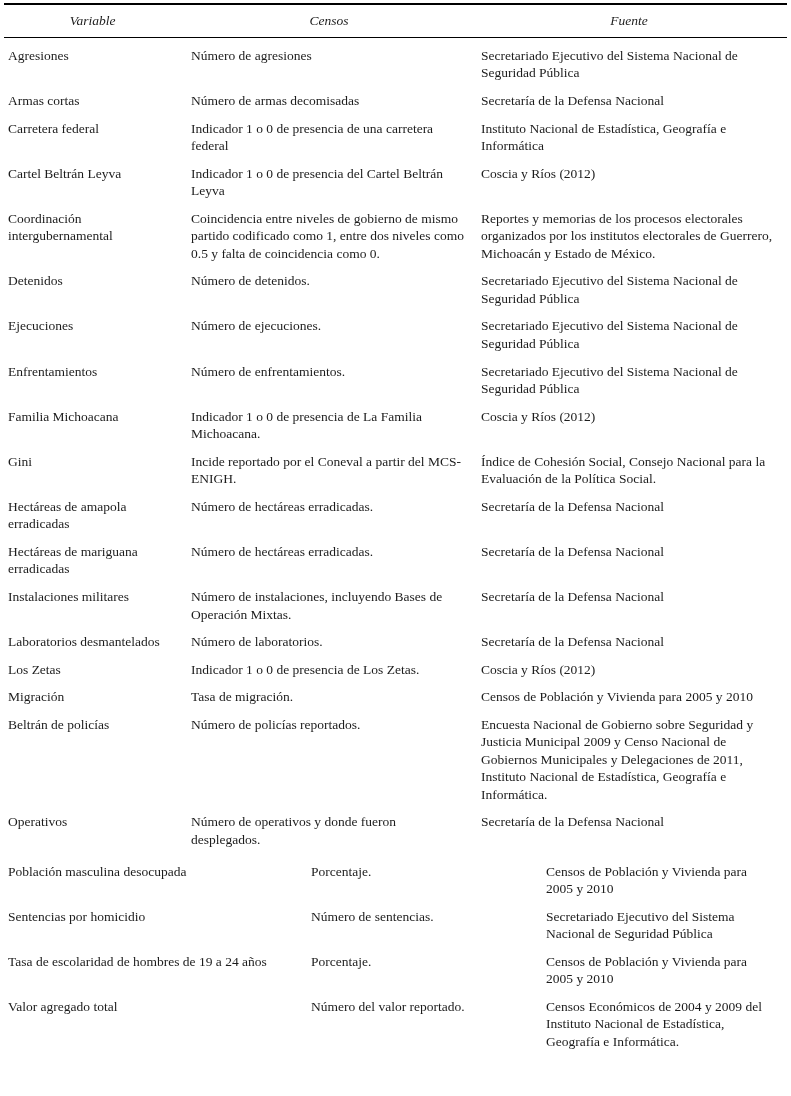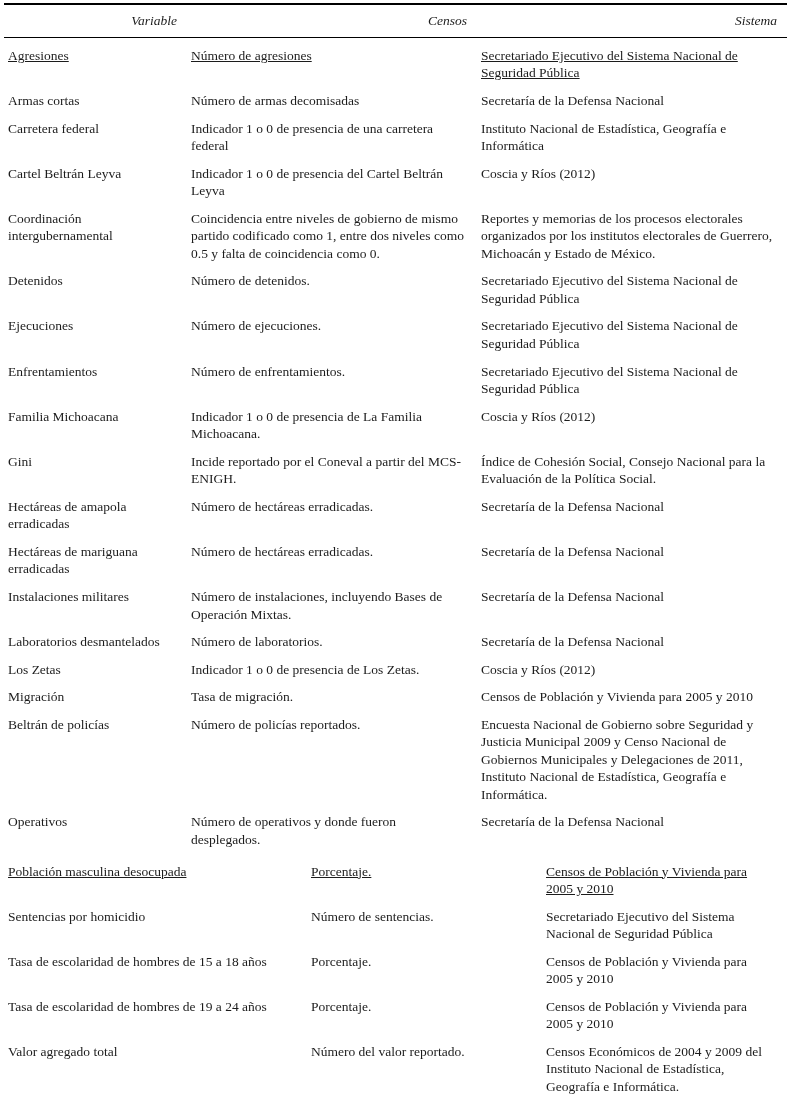--- a/index.html
+++ b/index.html
@@ -21,56 +21,55 @@
     margin-top: 3px;
   }
   table.vartable {
     border-collapse: collapse;
     width: 100%;
     table-layout: fixed;
   }
   table.vartable th {
     font-weight: normal;
     font-style: italic;
-    text-align: right;
+    text-align: center;
     vertical-align: top;
     font-size: 13.5px;
     line-height: 1.25;
     padding: 8px 10px 7px 4px;
     border-bottom: 1px solid #000;
   }
   table.vartable td {
     text-align: left;
     vertical-align: top;
     font-size: 13.5px;
     line-height: 1.3;
     padding: 5px 12px 5px 4px;
   }
   table.vartable tbody tr:first-child td {
     padding-top: 9px;
-    text-decoration: underline;
   }
 </style>
 </head>
 <body>
 
 <div class="page">
   <div class="top-rule"></div>
 
   <table class="vartable">
     <colgroup>
       <col style="width:183px">
       <col style="width:290px">
       <col style="width:auto">
     </colgroup>
     <thead>
       <tr>
         <th>Variable</th>
         <th>Censos</th>
-        <th>Sistema</th>
+        <th>Fuente</th>
       </tr>
     </thead>
     <tbody>
         <tr>
           <td>Agresiones</td>
           <td>Número de agresiones</td>
           <td>Secretariado Ejecutivo del Sistema Nacional de Seguridad Pública</td>
         </tr>
         <tr>
           <td>Armas cortas</td>
@@ -171,25 +170,20 @@
           <td>Población masculina desocupada</td>
           <td>Porcentaje.</td>
           <td>Censos de Población y Vivienda para 2005 y 2010</td>
         </tr>
         <tr>
           <td>Sentencias por homicidio</td>
           <td>Número de sentencias.</td>
           <td>Secretariado Ejecutivo del Sistema Nacional de Seguridad Pública</td>
         </tr>
         <tr>
-          <td>Tasa de escolaridad de hombres de 15 a 18 años</td>
-          <td>Porcentaje.</td>
-          <td>Censos de Población y Vivienda para 2005 y 2010</td>
-        </tr>
-        <tr>
           <td>Tasa de escolaridad de hombres de 19 a 24 años</td>
           <td>Porcentaje.</td>
           <td>Censos de Población y Vivienda para 2005 y 2010</td>
         </tr>
         <tr>
           <td>Valor agregado total</td>
           <td>Número del valor reportado.</td>
           <td>Censos Económicos de 2004 y 2009 del Instituto Nacional de Estadística, Geografía e Informática.</td>
         </tr>
       </tbody>

